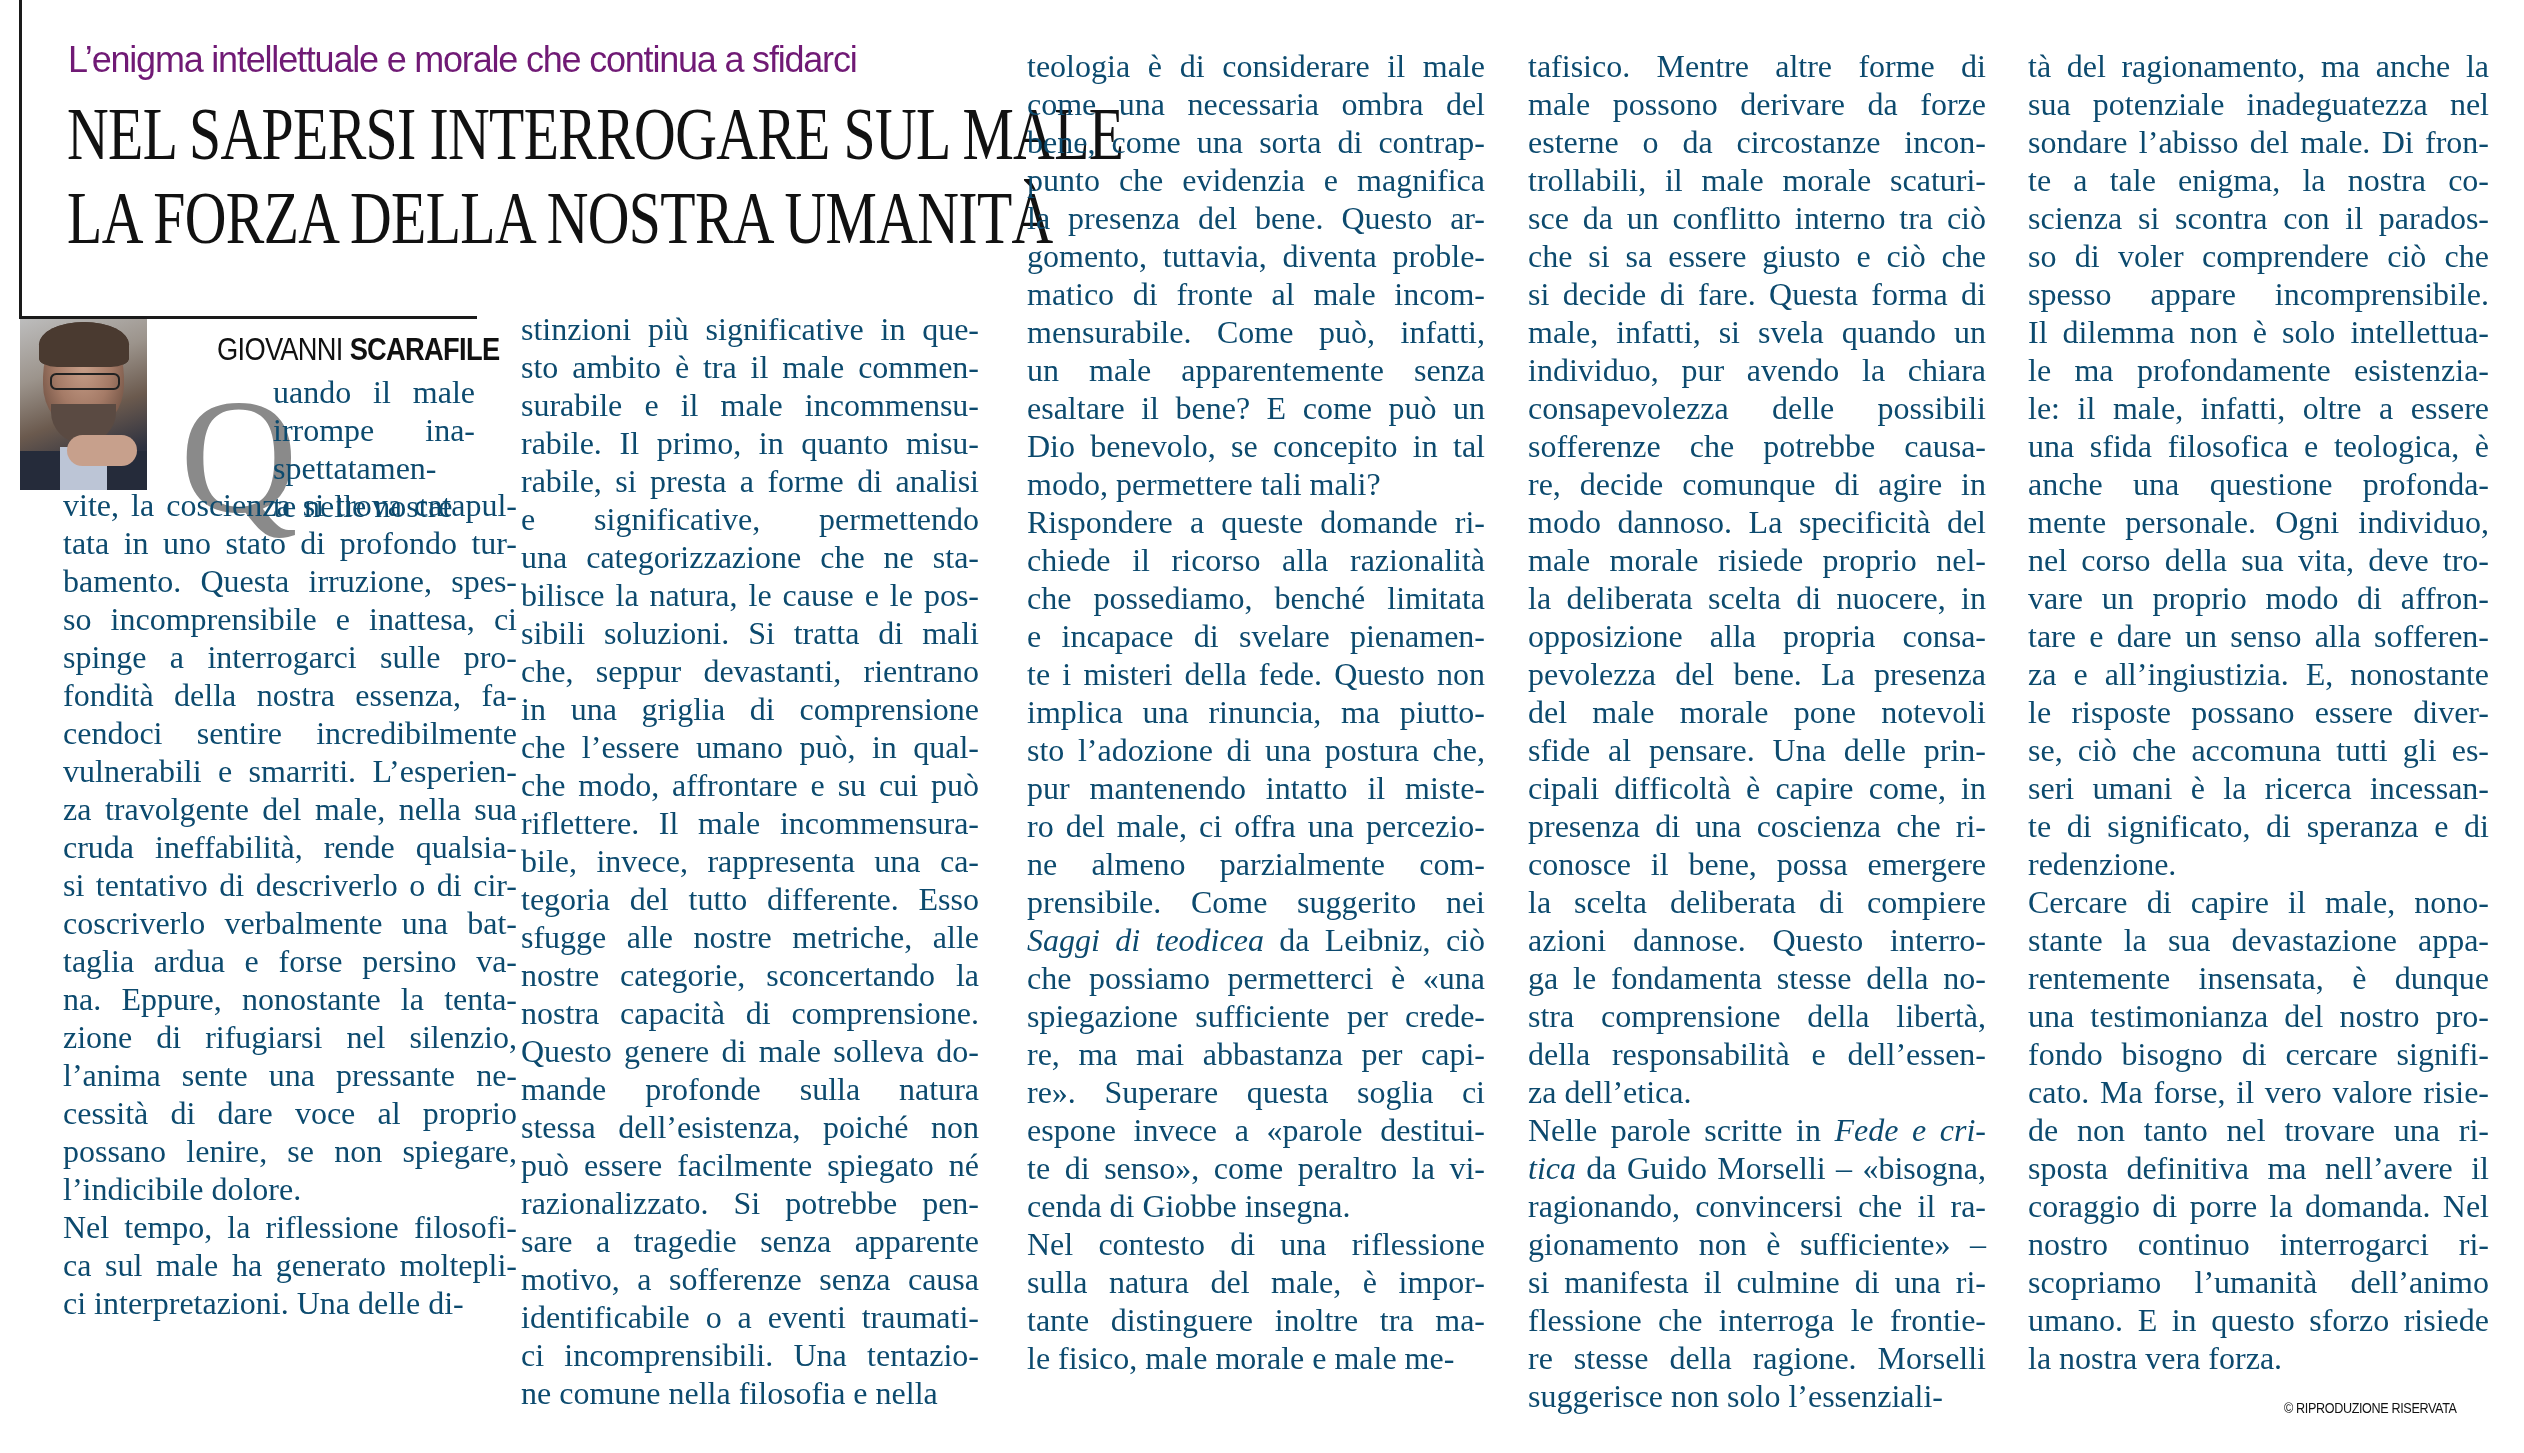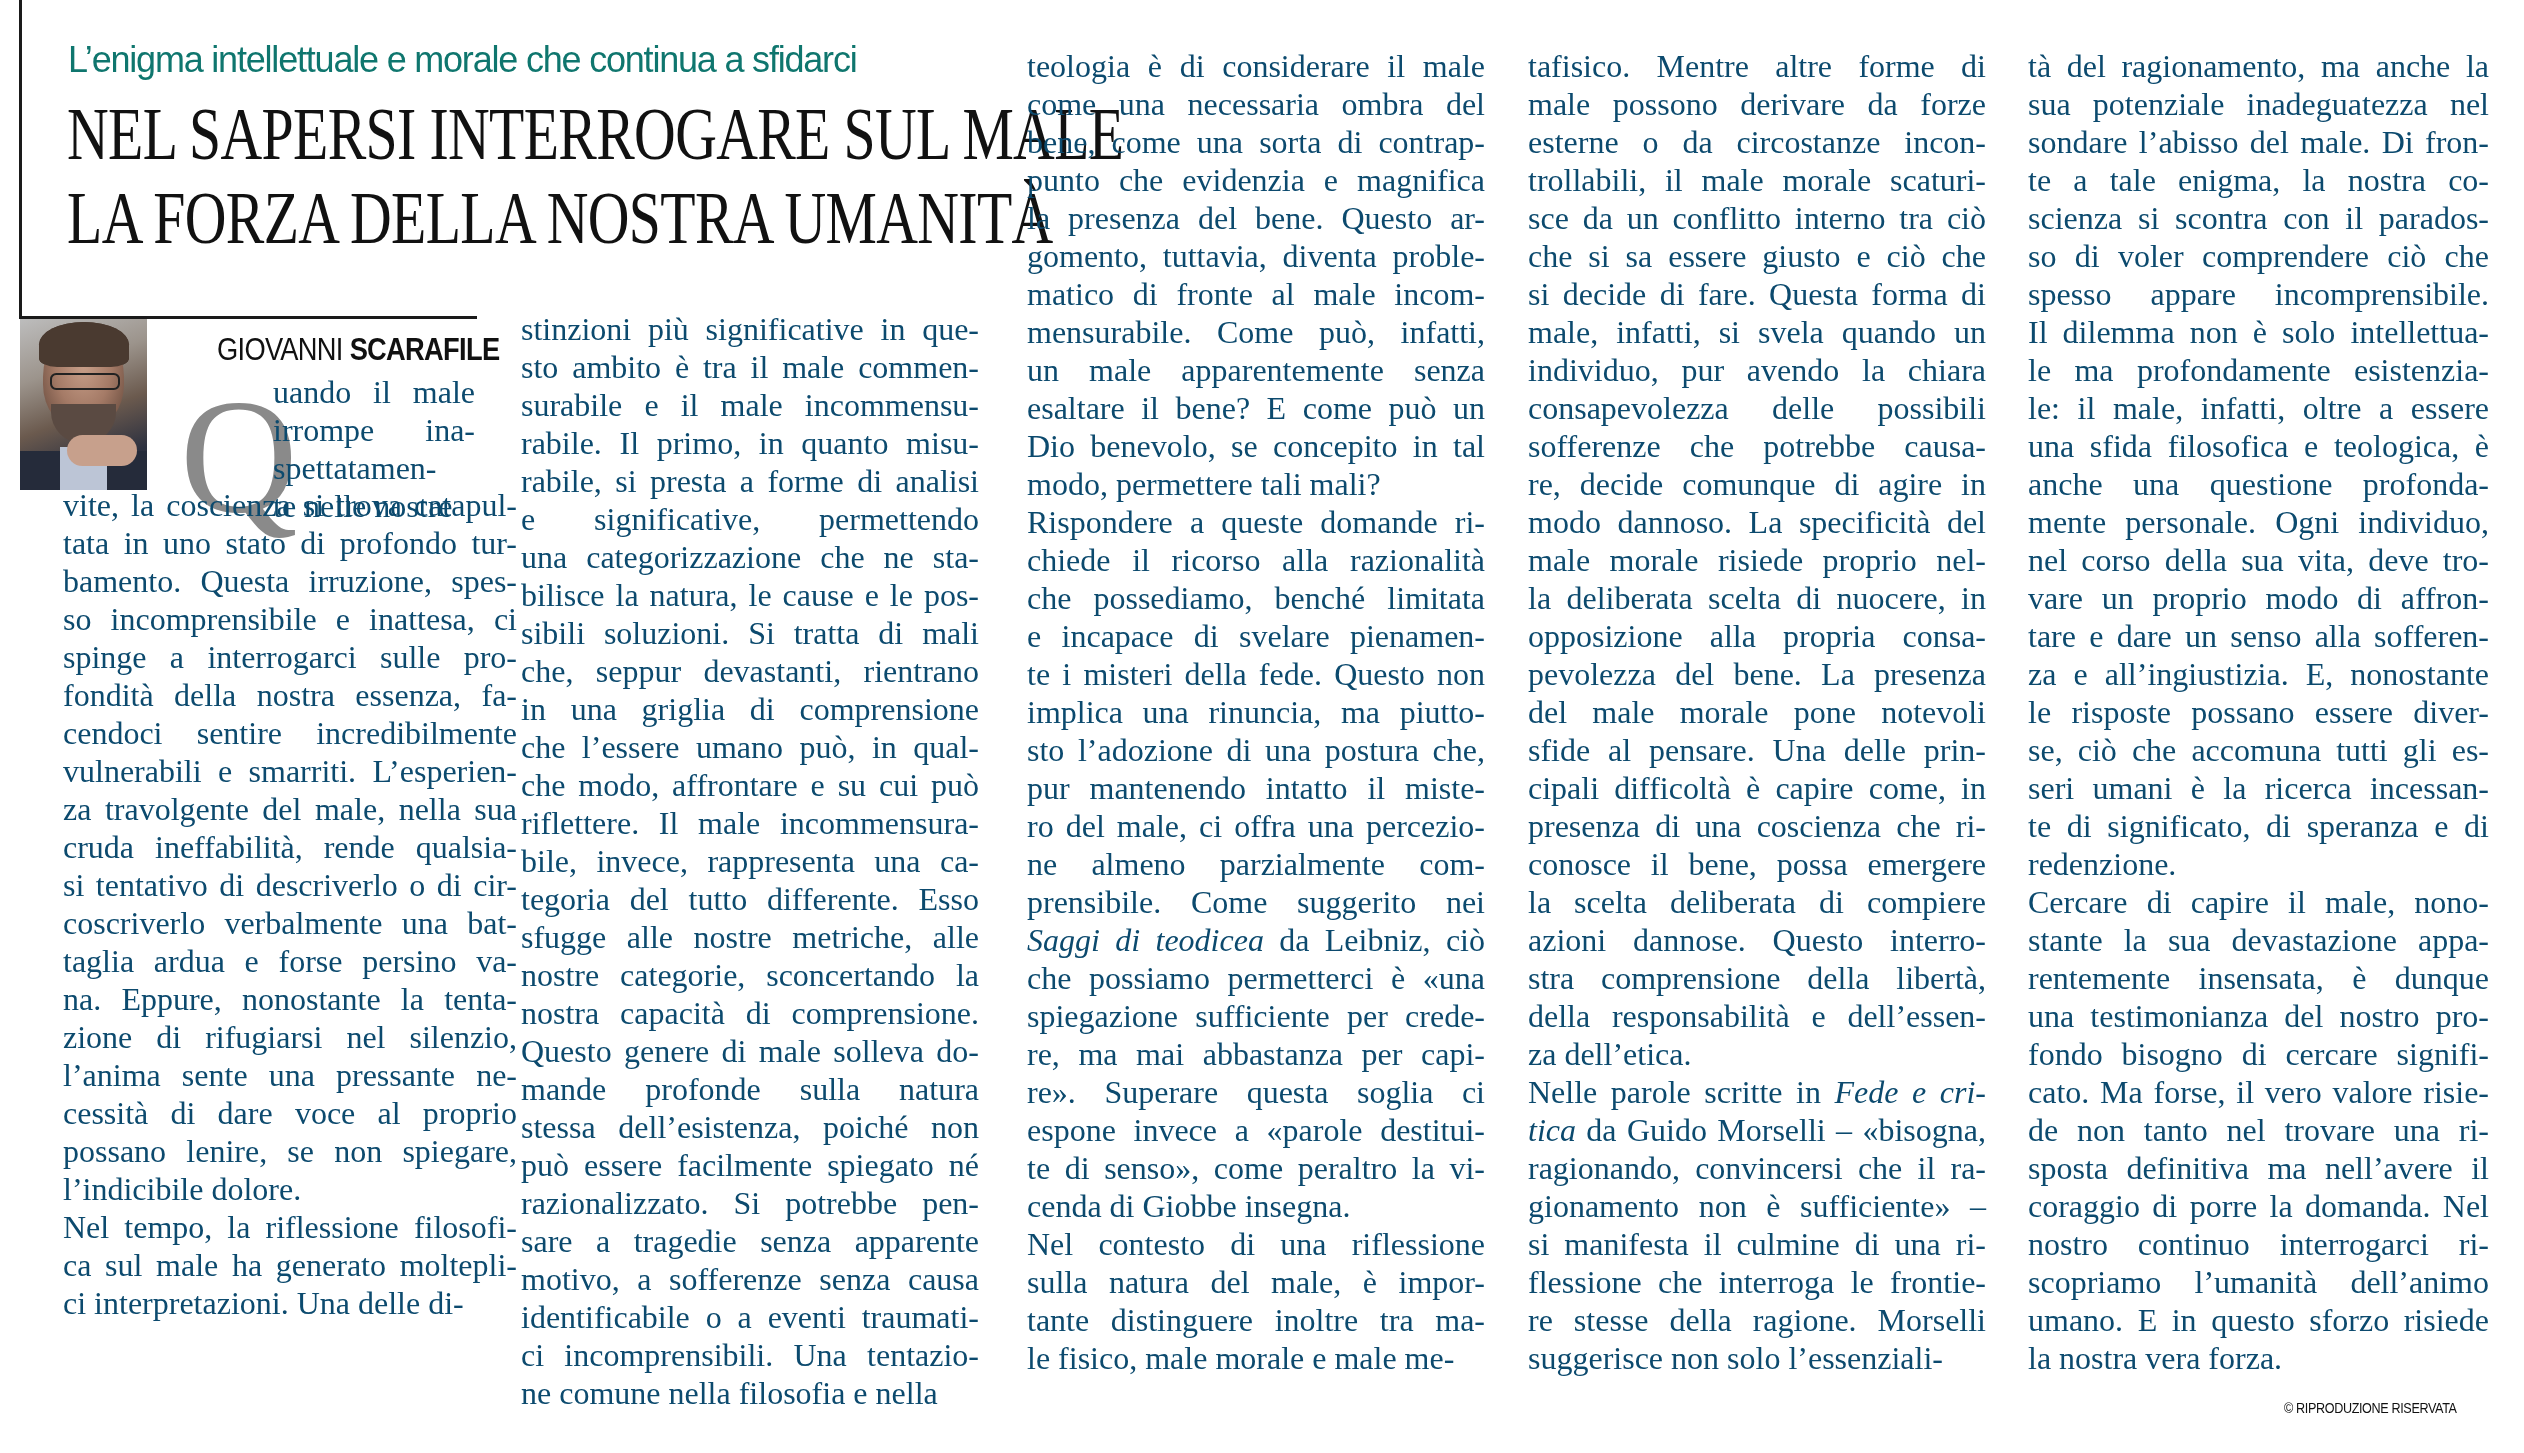--- a/index.html
+++ b/index.html
@@ -1,19 +1,19 @@
 <!DOCTYPE html>
 <html style="font-size:12.4px"><head>
 <meta charset="utf-8">
 <style>
   html, body { margin:0; padding:0; background:#ffffff; }
   body { width:2525px; height:1454px; position:relative; overflow:hidden; color:#141414; }
   .frame-left { position:absolute; left:18.6px; top:0; width:3.1px; height:318px; background:#1a1a1a; }
   .frame-rule { position:absolute; left:18.6px; top:316px; width:458px; height:3.1px; background:#1a1a1a; }
-  .kicker { position:absolute; left:68px; top:39px; font-family:"Liberation Sans", sans-serif; font-size:36px; letter-spacing:-1.2px; color:#0f766e; white-space:nowrap; }
+  .kicker { position:absolute; left:68px; top:39px; font-family:"Liberation Sans", sans-serif; font-size:36px; letter-spacing:-1.2px; color:#701a75; white-space:nowrap; }
   .headline { position:absolute; left:67px; top:92px; font-family:"Liberation Serif", serif; font-size:74px; line-height:84px; transform:scaleX(0.78); transform-origin:left top; letter-spacing:-0.8px; color:#111; white-space:nowrap; }
   .photo { position:absolute; left:20px; top:319px; width:127px; height:171px; background:linear-gradient(160deg,#bdbdbd 0%,#9c948c 30%,#6b5a4e 55%,#2d3140 80%,#272c3a 100%); overflow:hidden; }
   .photo .head { position:absolute; left:23px; top:9.3px; width:81px; height:101px; border-radius:48% 48% 44% 44%; background:radial-gradient(ellipse at 50% 35%,#c9a08a 0%,#a47a66 50%,#5d4337 100%); }
   .photo .hair { position:absolute; left:18.6px; top:3.1px; width:90px; height:45px; border-radius:50% 50% 20% 20%; background:#4a3a30; }
   .photo .glasses { position:absolute; left:29.5px; top:54px; width:70px; height:17px; border:2.3px solid #222; border-radius:6.2px; box-sizing:border-box; }
   .photo .beard { position:absolute; left:31px; top:85px; width:65px; height:39px; border-radius:0 0 31px 31px; background:#5a4a42; }
   .photo .hand { position:absolute; left:47px; top:116px; width:70px; height:31px; border-radius:15.5px; background:#c7a08c; }
   .photo .jacket { position:absolute; left:0; top:132px; width:127px; height:47px; background:#252b3a; }
   .photo .shirt { position:absolute; left:40px; top:128px; width:47px; height:47px; background:#bcc5d6; }
   .byline { position:absolute; left:217px; top:332px; font-family:"Liberation Sans", sans-serif; font-size:31px; letter-spacing:-0.8px; color:#111; transform:scaleX(0.88); transform-origin:left top; white-space:nowrap; }
@@ -177,20 +177,21 @@
     <span class="ln">la deliberata scelta di nuocere, in</span>
     <span class="ln">opposizione alla propria consa-</span>
     <span class="ln">pevolezza del bene. La presenza</span>
     <span class="ln">del male morale pone notevoli</span>
     <span class="ln">sfide al pensare. Una delle prin-</span>
     <span class="ln">cipali difficoltà è capire come, in</span>
     <span class="ln">presenza di una coscienza che ri-</span>
     <span class="ln">conosce il bene, possa emergere</span>
     <span class="ln">la scelta deliberata di compiere</span>
     <span class="ln">azioni dannose. Questo interro-</span>
+    <span class="ln">ga le fondamenta stesse della no-</span>
     <span class="ln">stra comprensione della libertà,</span>
     <span class="ln">della responsabilità e dell’essen-</span>
     <span class="ln last">za dell’etica.</span>
     <span class="ln">Nelle parole scritte in <i>Fede e cri-</i></span>
     <span class="ln"><i>tica</i> da Guido Morselli – «bisogna,</span>
     <span class="ln">ragionando, convincersi che il ra-</span>
     <span class="ln">gionamento non è sufficiente» –</span>
     <span class="ln">si manifesta il culmine di una ri-</span>
     <span class="ln">flessione che interroga le frontie-</span>
     <span class="ln">re stesse della ragione. Morselli</span>

